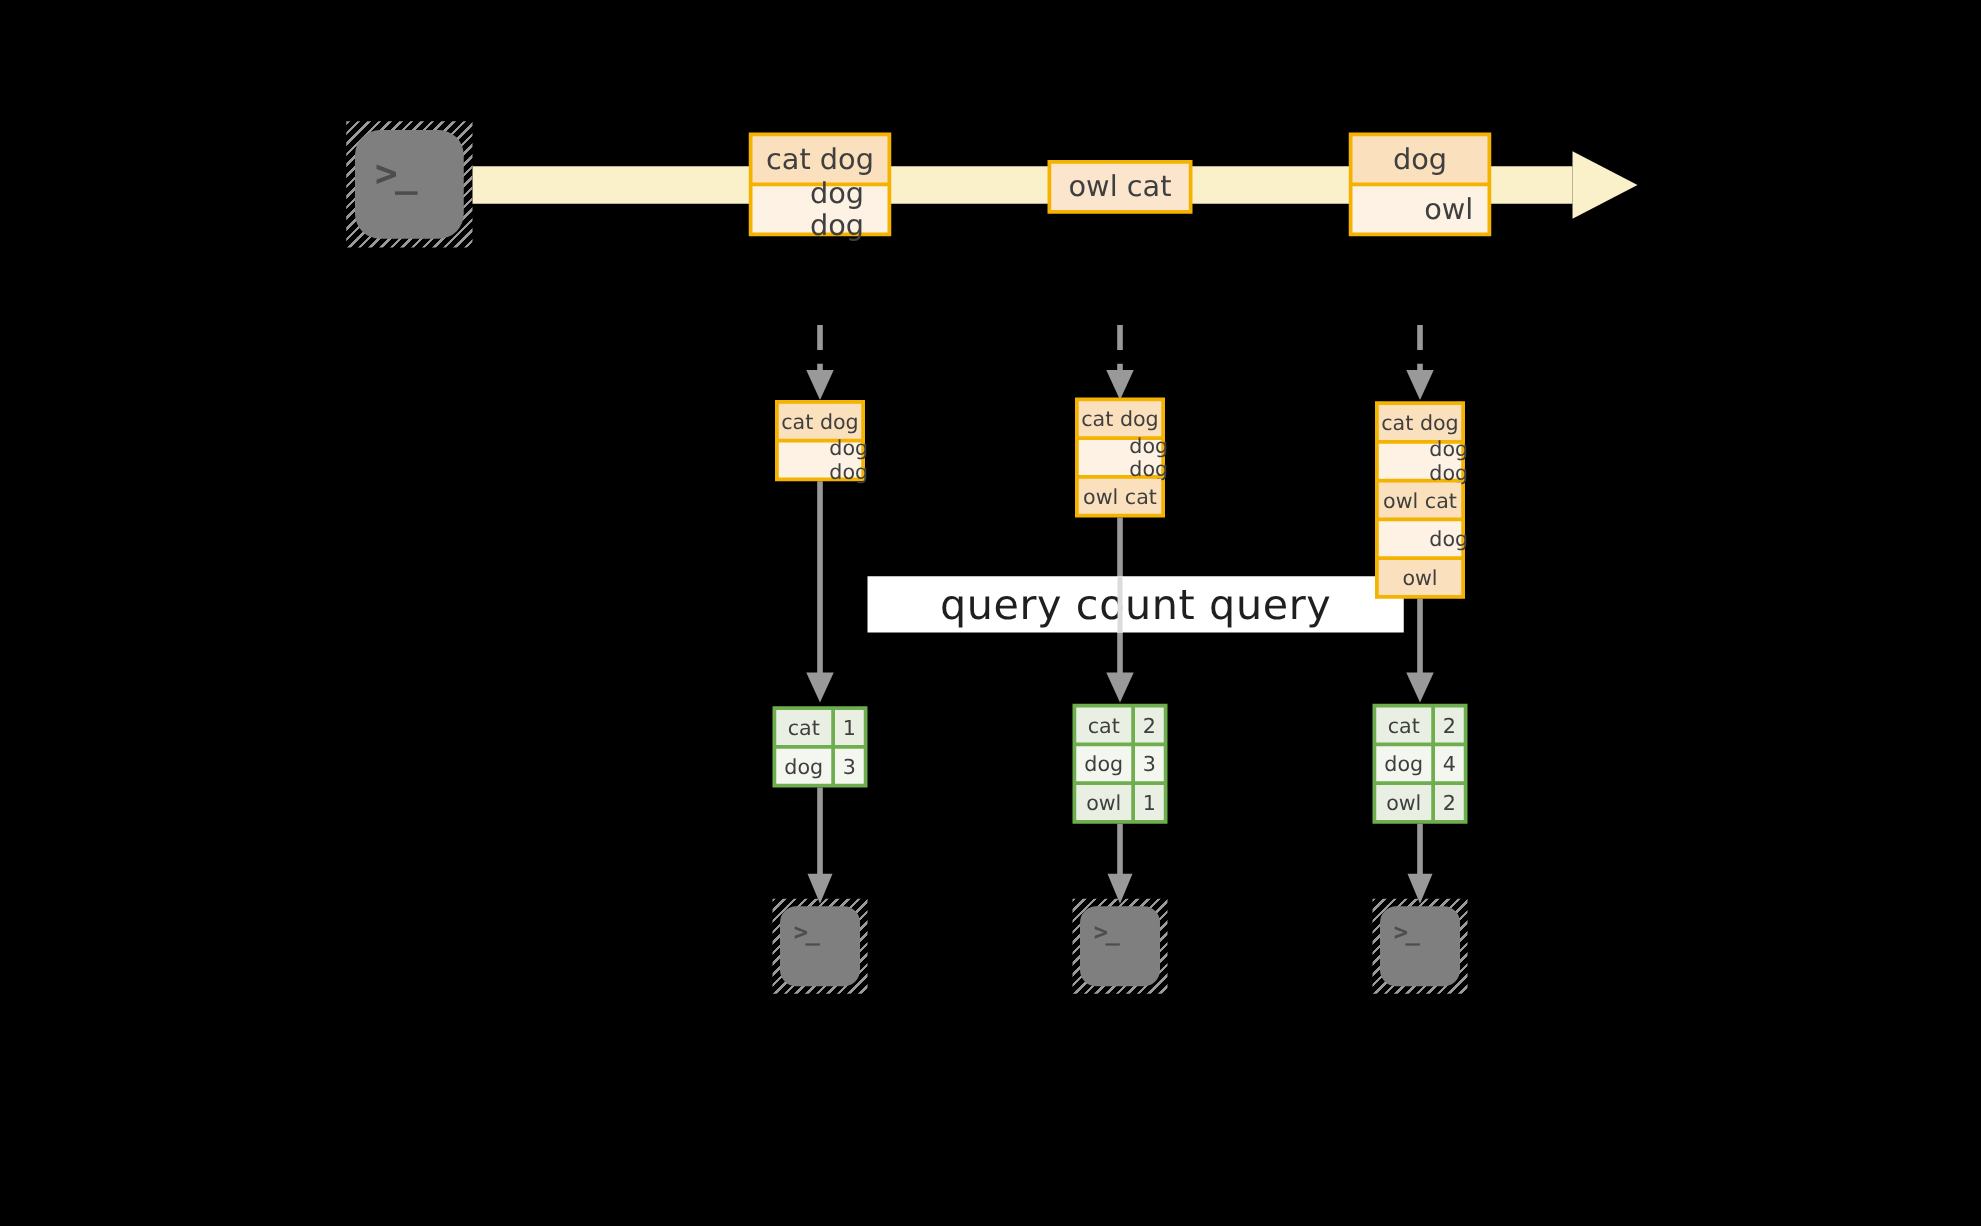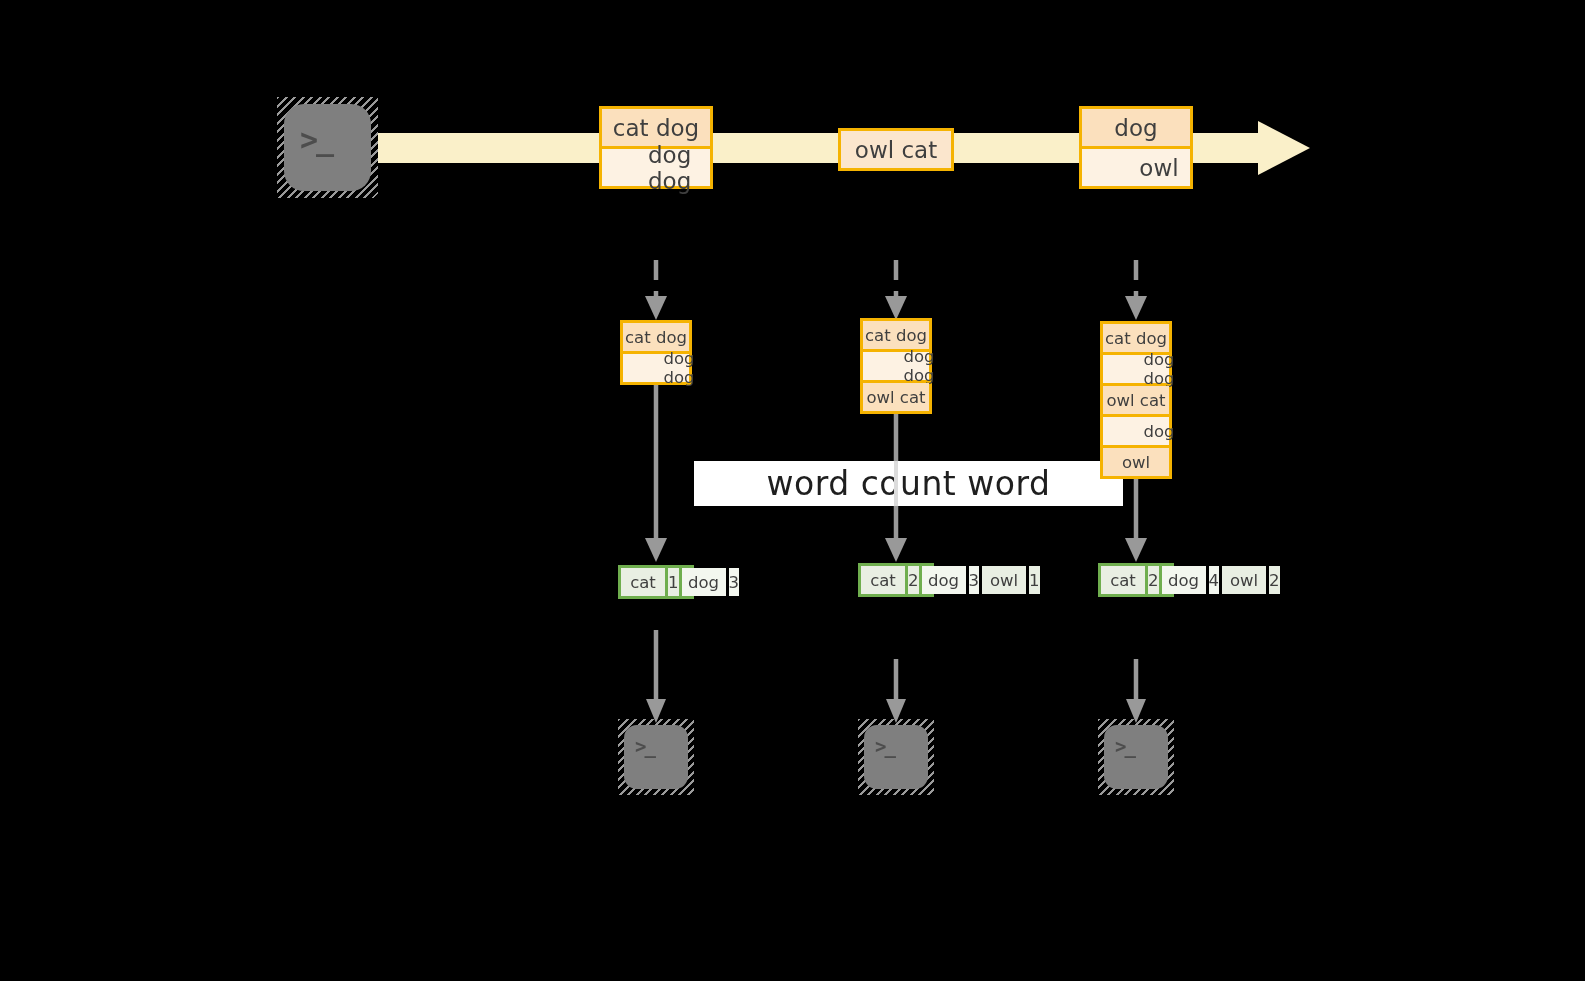--- a/index.html
+++ b/index.html
@@ -37,21 +37,21 @@
     display:flex;align-items:center;justify-content:center;
     color:var(--text-dark);
   }
   .obox.big .row{height:37px;font-size:23px;}
   .obox.small .row{height:28px;font-size:16.5px;}
   .fill-d{background:var(--fill-dark);text-align:right;}
   .fill-l{background:var(--fill-light);padding-left:46px;}
   .fill-m{background:var(--fill-mid);}
   
   .gtable{
-    position:absolute;display:flex;flex-direction:row;gap:3px;
+    position:absolute;display:flex;flex-direction:column;gap:3px;
     background:var(--green);padding:3px;box-sizing:border-box;width:76px;
   }
   .gtable .trow{display:flex;gap:3px;height:28px;}
   .gtable .cell{
     display:flex;align-items:center;justify-content:center;
     font-size:16.5px;color:var(--text-dark);
   }
   .gtable .word{width:44px;}
   .gtable .num{flex:1;}
   .g-d{background:var(--green-fill-dark);}
@@ -110,21 +110,21 @@
     <polygon class="ghead" points="1125,538 1147,538 1136,562"></polygon>
 
     <line class="garrow" x1="656" y1="630" x2="656" y2="700"></line>
     <polygon class="ghead" points="646,699 666,699 656,723"></polygon>
     <line class="garrow" x1="896" y1="659" x2="896" y2="700"></line>
     <polygon class="ghead" points="886,699 906,699 896,723"></polygon>
     <line class="garrow" x1="1136" y1="659" x2="1136" y2="700"></line>
     <polygon class="ghead" points="1126,699 1146,699 1136,723"></polygon>
   </svg>
 
-  <div class="query-label">word count word</div>
+  <div class="query-label">query count query</div>
   <div class="query-cross"></div>
 
   <div class="term-wrap src-wrap">
     <span class="term">
       <span class="glyph">&gt;_</span>
     </span>
   </div>
 
   <div class="obox big" style="left:599px;top:106px;width:114px;">
     <div class="row fill-d">cat dog</div>

